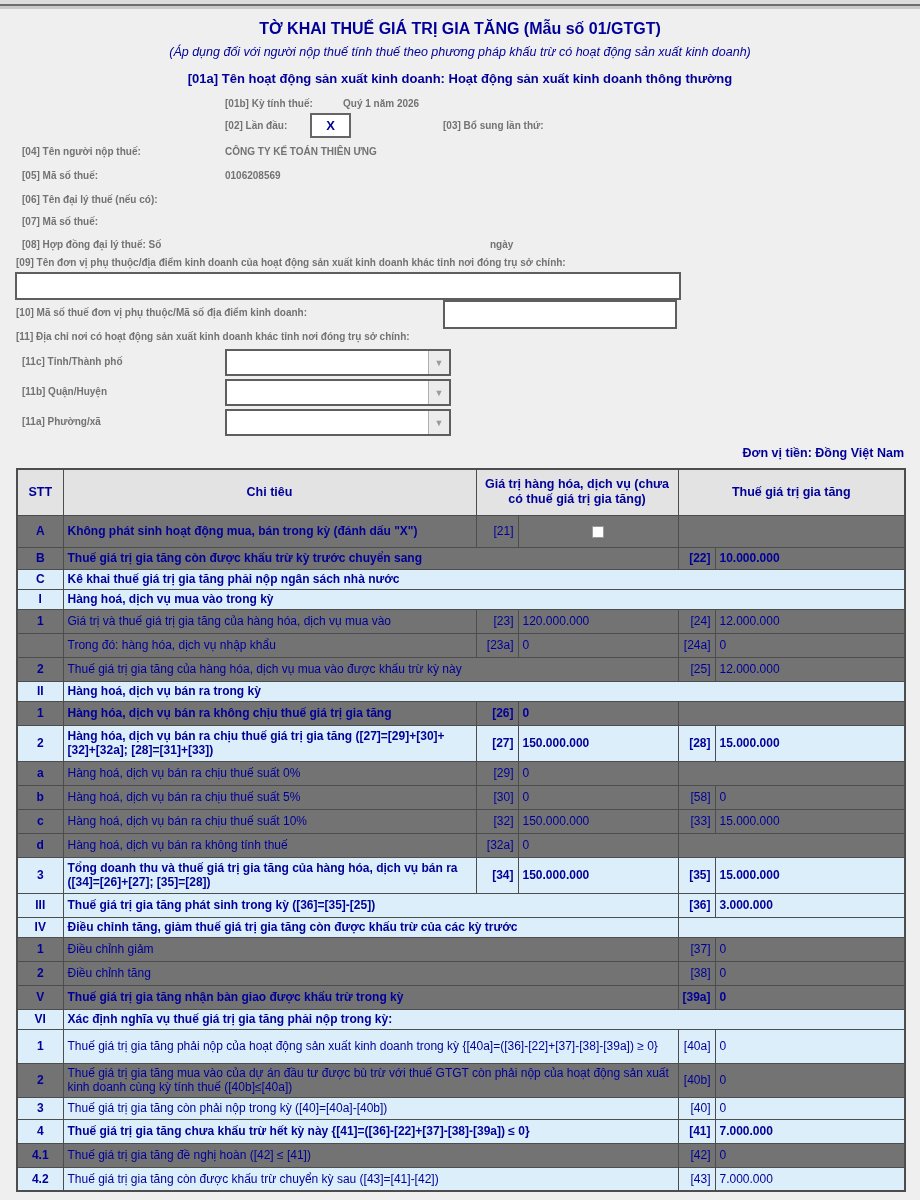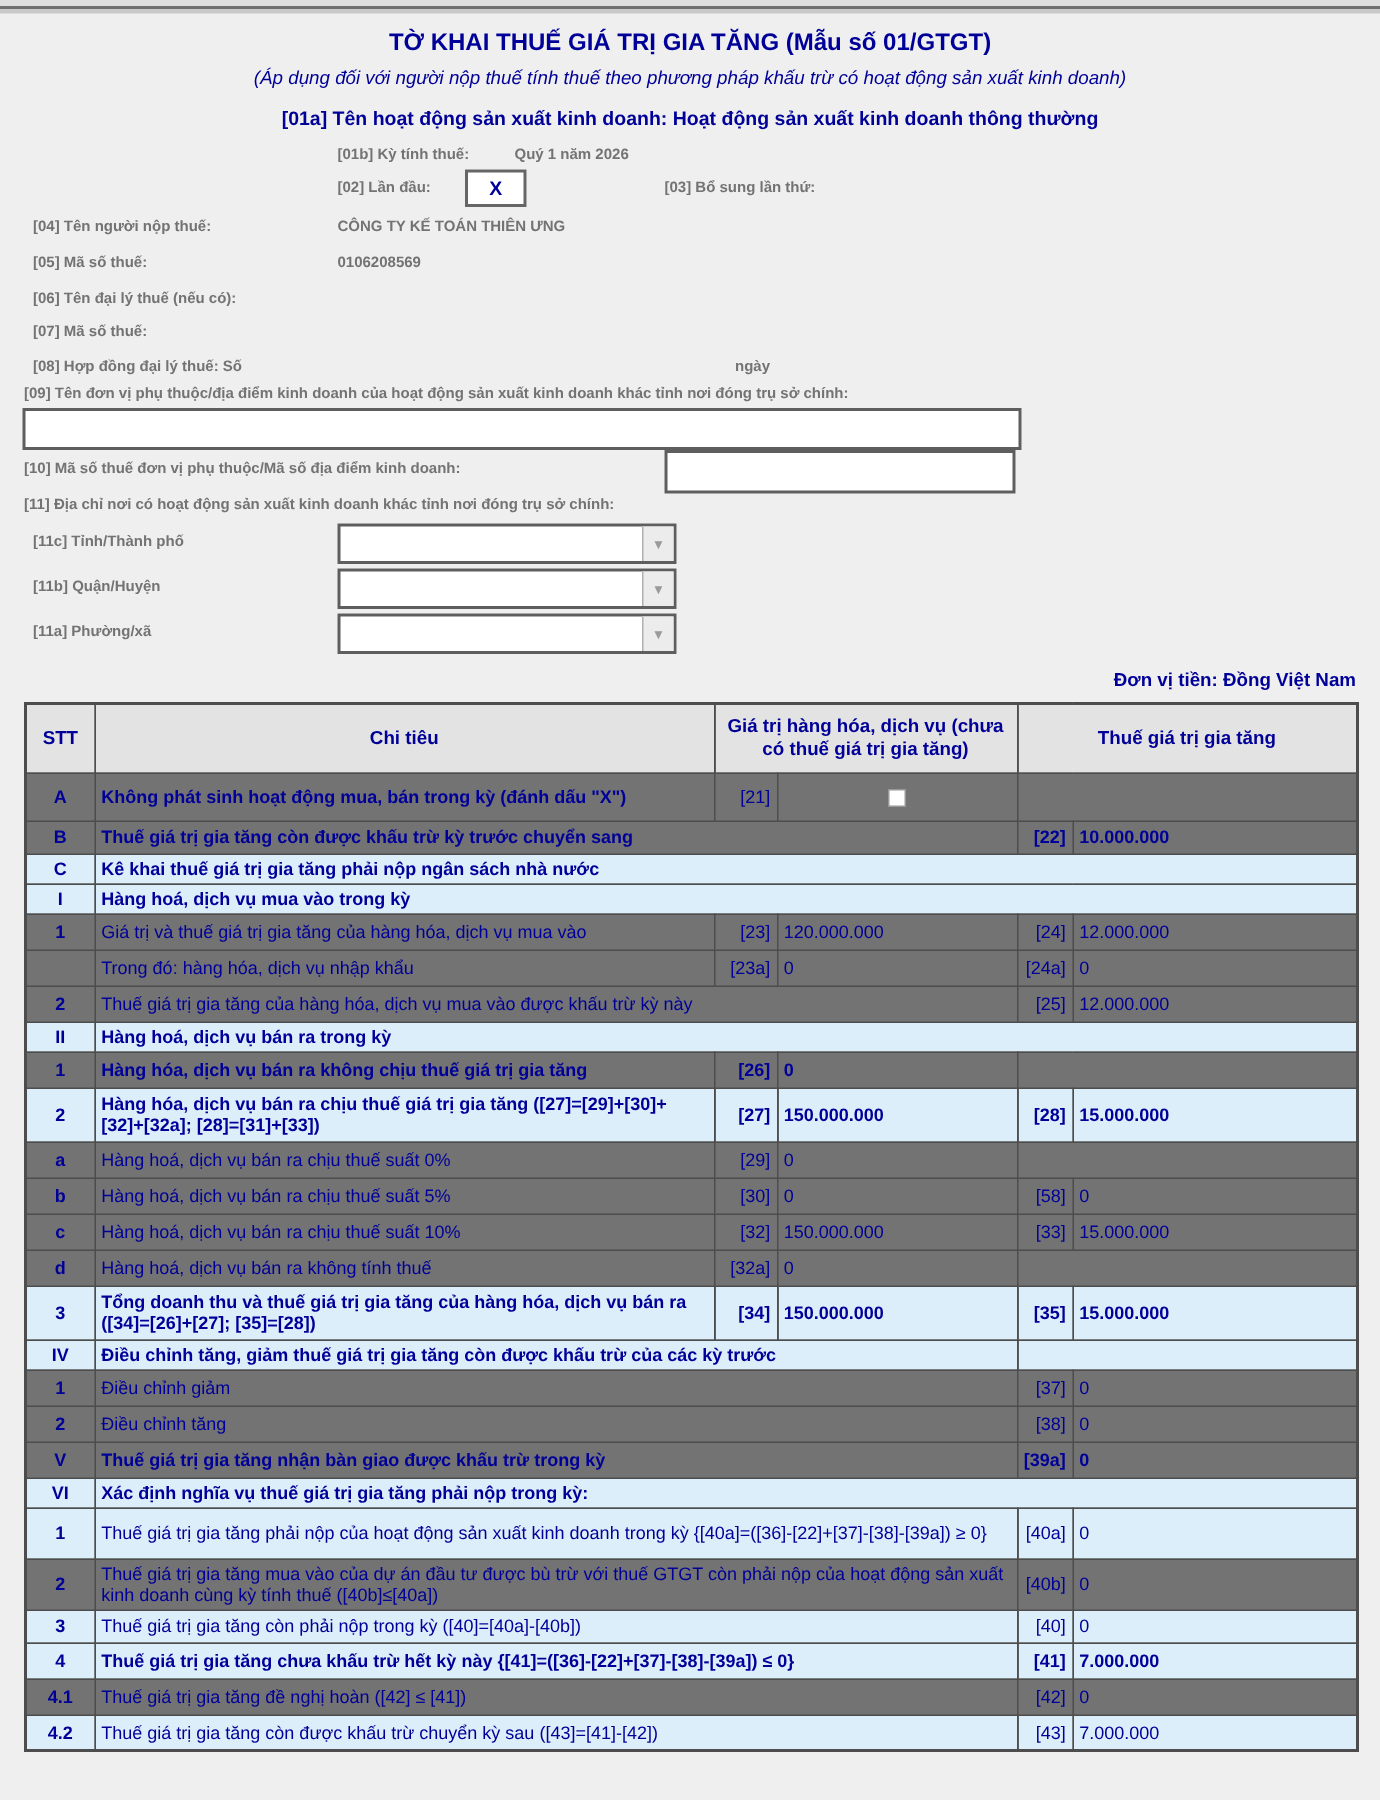--- a/index.html
+++ b/index.html
@@ -219,20 +219,26 @@
 
   <tr class="rh36 hl b">
     <td class="stt">3</td>
     <td>Tổng doanh thu và thuế giá trị gia tăng của hàng hóa, dịch vụ bán ra ([34]=[26]+[27]; [35]=[28])</td>
     <td class="code">[34]</td>
     <td class="val">150.000.000</td>
     <td class="code">[35]</td>
     <td class="val">15.000.000</td>
   </tr>
 
+  <tr class="rh24 hl b">
+    <td class="stt">III</td>
+    <td colspan="3">Thuế giá trị gia tăng phát sinh trong kỳ ([36]=[35]-[25])</td>
+    <td class="code">[36]</td>
+    <td class="val">3.000.000</td>
+  </tr>
 
   <tr class="sec rh20">
     <td class="stt">IV</td>
     <td colspan="3">Điều chỉnh tăng, giảm thuế giá trị gia tăng còn được khấu trừ của các kỳ trước</td>
     <td colspan="2"></td>
   </tr>
 
   <tr class="rh24">
     <td class="stt">1</td>
     <td colspan="3">Điều chỉnh giảm</td>

